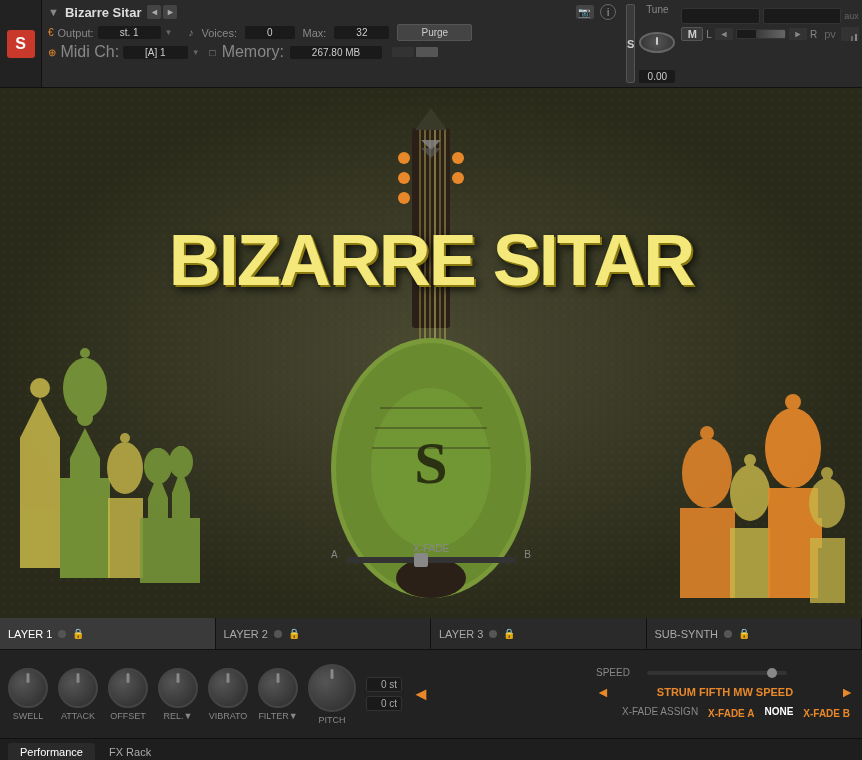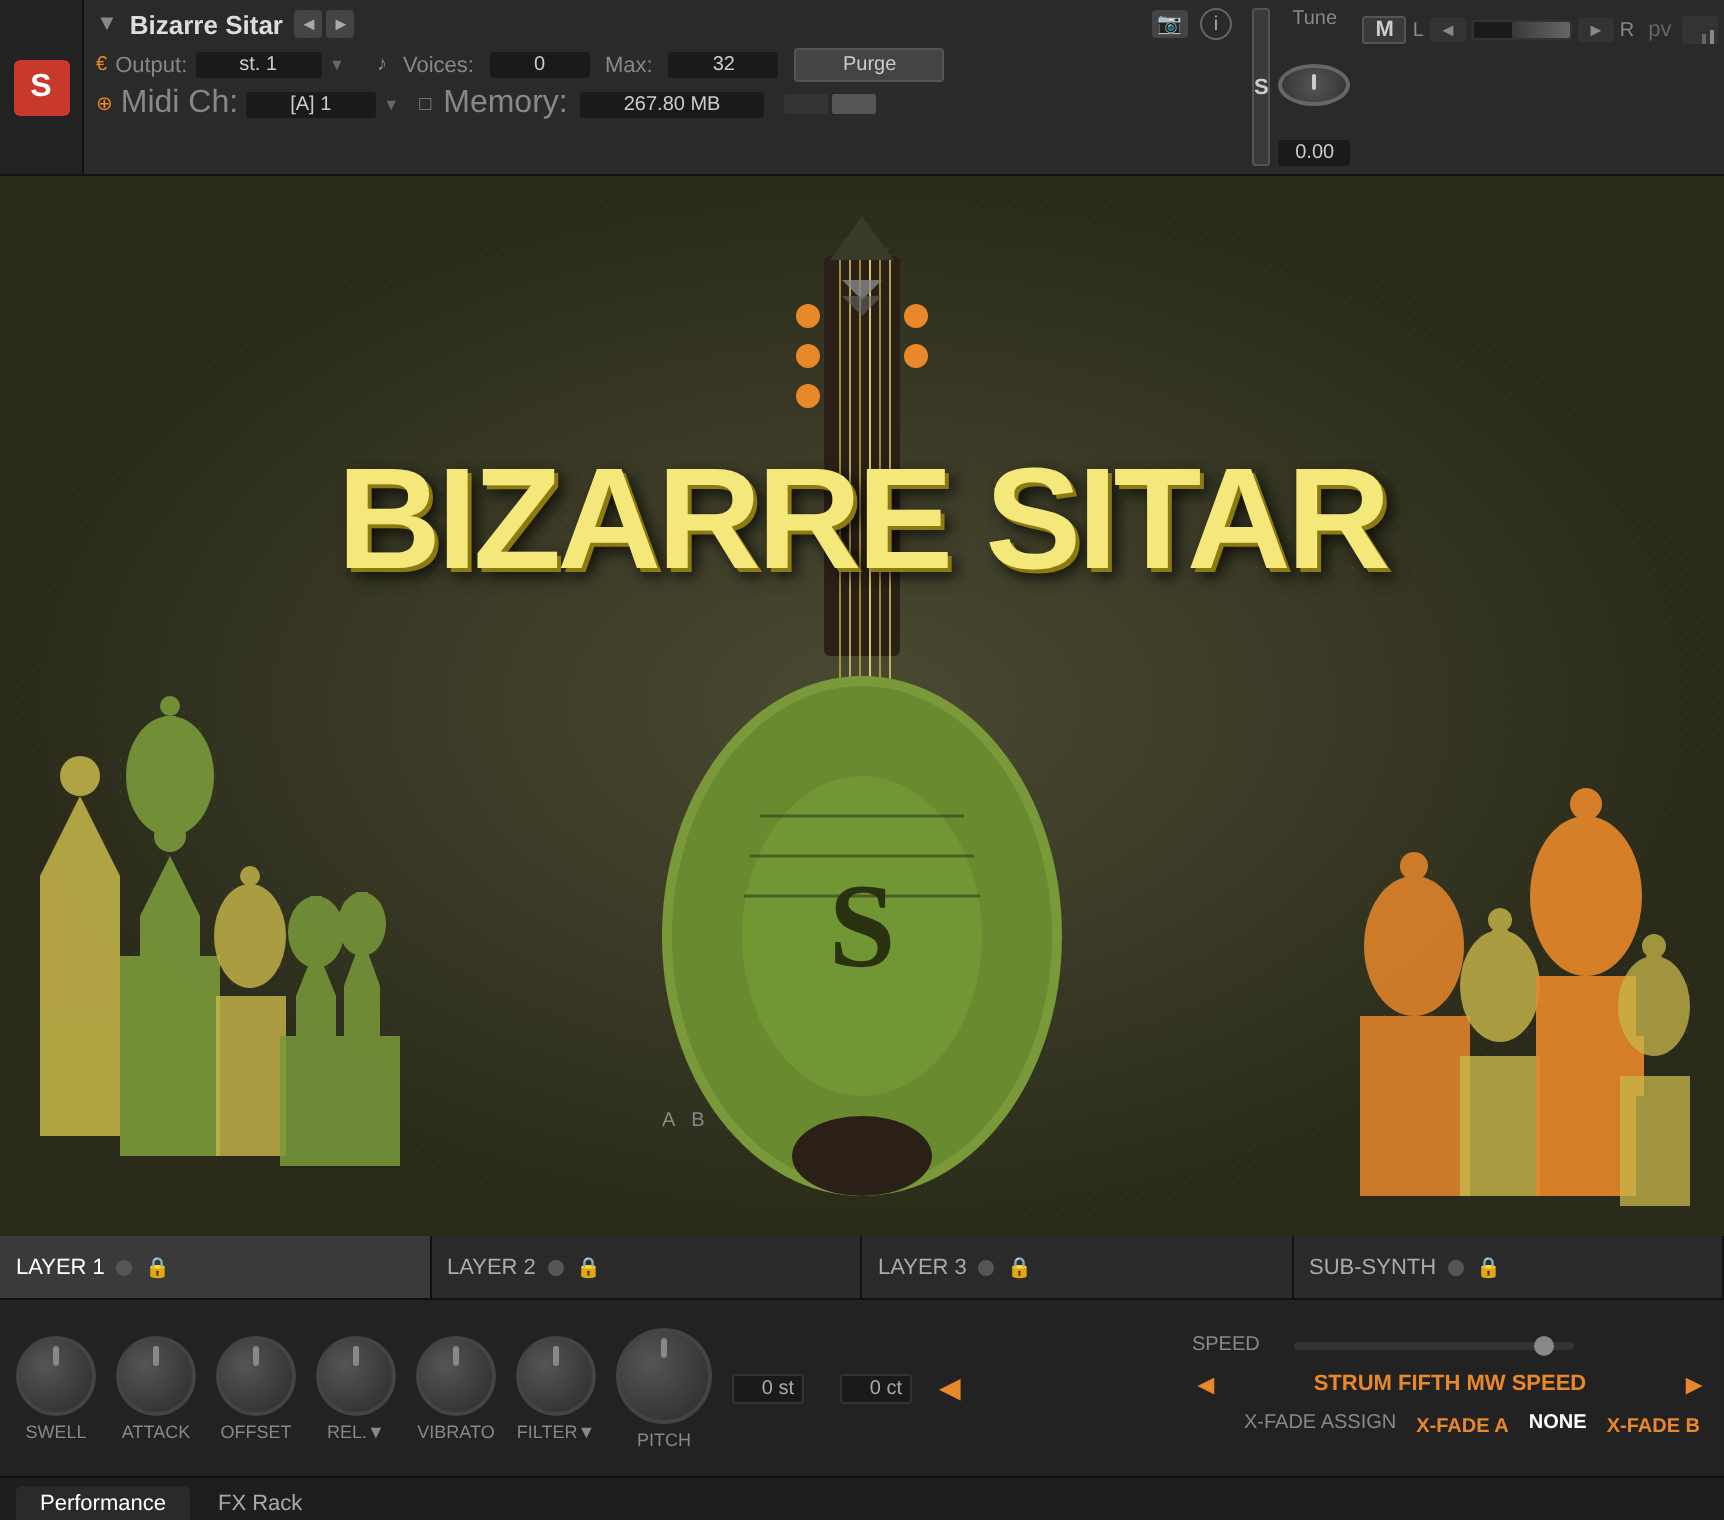--- a/index.html
+++ b/index.html
@@ -415,22 +415,22 @@
     }
     .xfa-none {
       color: #fff;
       font-size: 10px;
       font-weight: bold;
     }
 
     
     .value-display {
       display: flex;
-      flex-direction: row;
-      gap: 18px;
+      flex-direction: column;
+      gap: 4px;
       font-size: 10px;
       color: #aaa;
     }
     .val-box {
       background: #1a1a1a;
       border: 1px solid #333;
       padding: 1px 4px;
       border-radius: 2px;
       text-align: right;
       min-width: 36px;
@@ -560,20 +560,29 @@
   </div>
 
   <div class="right-panel">
     <div class="s-btn">S</div>
     <div class="tune-section">
       <span class="tune-label">Tune</span>
       <div class="tune-knob"></div>
       <div class="tune-value">0.00</div>
     </div>
     <div style="display:flex;flex-direction:column;flex:1;gap:3px;padding:4px 2px;">
+      <div style="display:flex;gap:3px;align-items:center;">
+        <div class="meter-bar" style="flex:1;">
+          <div class="meter-fill" style="width:0%;"></div>
+        </div>
+        <div class="meter-bar" style="flex:1;">
+          <div class="meter-fill" style="width:0%;"></div>
+        </div>
+        <span style="color:#666;font-size:9px;">aux</span>
+      </div>
       <div style="display:flex;align-items:center;gap:3px;">
         <div class="m-btn">M</div>
         <div class="panning-row">
           <span class="pan-label">L</span>
           <div class="pan-btn">◄</div>
           <div style="width:50px;height:10px;background:#1a1a1a;border:1px solid #333;border-radius:1px;">
             <div style="width:60%;height:100%;background:linear-gradient(90deg,#3a3a3a,#666);border-radius:1px;margin-left:auto;"></div>
           </div>
           <div class="pan-btn">►</div>
           <span class="pan-label">R</span>
@@ -713,20 +722,26 @@
     <polygon points="421,60 431,70 441,60" fill="#666" opacity="0.6"></polygon>
   </svg>
 
   <div class="title-overlay">
     <div>BIZARRE SITAR</div>
   </div>
 
   <div class="xfade-bar">
     <div style="display:flex;align-items:center;gap:8px;">
       <span style="color:#888;font-size:10px;">A</span>
+      <div style="flex:1;position:relative;">
+        <div style="text-align:center;color:#888;font-size:10px;margin-bottom:2px;">X-FADE</div>
+        <div class="xfade-track">
+          <div class="xfade-thumb"></div>
+        </div>
+      </div>
       <span style="color:#888;font-size:10px;">B</span>
     </div>
   </div>
 </div>
 
 <div class="layer-tabs">
   <div class="layer-tab active">
     <span>LAYER 1</span>
     <div class="tab-dot"></div>
     <span class="tab-lock">🔒</span>

